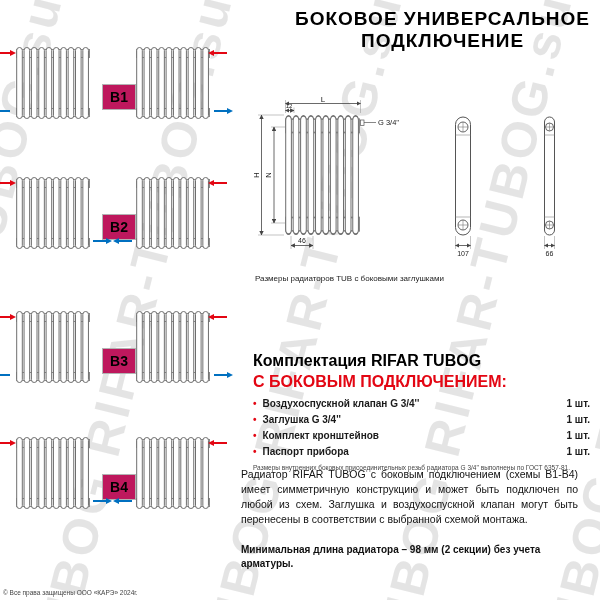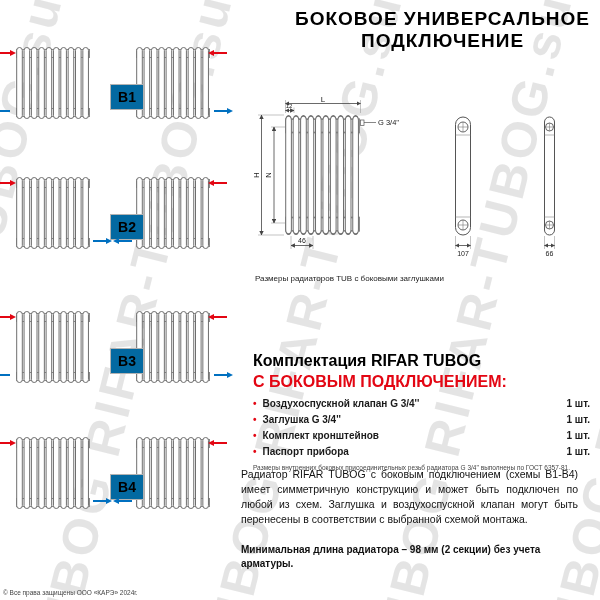--- a/index.html
+++ b/index.html
@@ -16,21 +16,21 @@
   .title{
     position:absolute;top:8px;right:10px;text-align:center;
     font-weight:bold;font-size:19px;line-height:1.18;letter-spacing:1px;color:#000;
   }
   
   .scheme{position:absolute;left:0;width:240px;height:74px;}
   #row-b1{top:47px;} #row-b2{top:177px;} #row-b3{top:311px;padding-left:12px;} #row-b4{top:437px;}
   .rad{position:absolute;top:0;width:74px;height:72px;}
   .rad-left{left:16px;} .rad-right{left:136px;}
   .scheme-label{
-    position:absolute;left:110px;top:37px;width:32px;height:24px;background:#0369a1;
+    position:absolute;left:102px;top:37px;width:32px;height:24px;background:#be185d;
     border:1px solid #b3b3b3;display:flex;align-items:center;justify-content:center;
     font-weight:bold;font-size:14px;color:#000;
   }
   .arrow{position:absolute;width:13px;height:2px;z-index:2;}
   .arrow.red{background:#e30613;color:#e30613;}
   .arrow.blue{background:#0070c0;color:#0070c0;}
   .arrow::after{content:"";position:absolute;top:-2.5px;width:0;height:0;
     border-top:3.5px solid transparent;border-bottom:3.5px solid transparent;}
   .arrow.right::after{right:-6px;border-left:6px solid currentColor;}
   .arrow.left::after{left:-6px;border-right:6px solid currentColor;}

